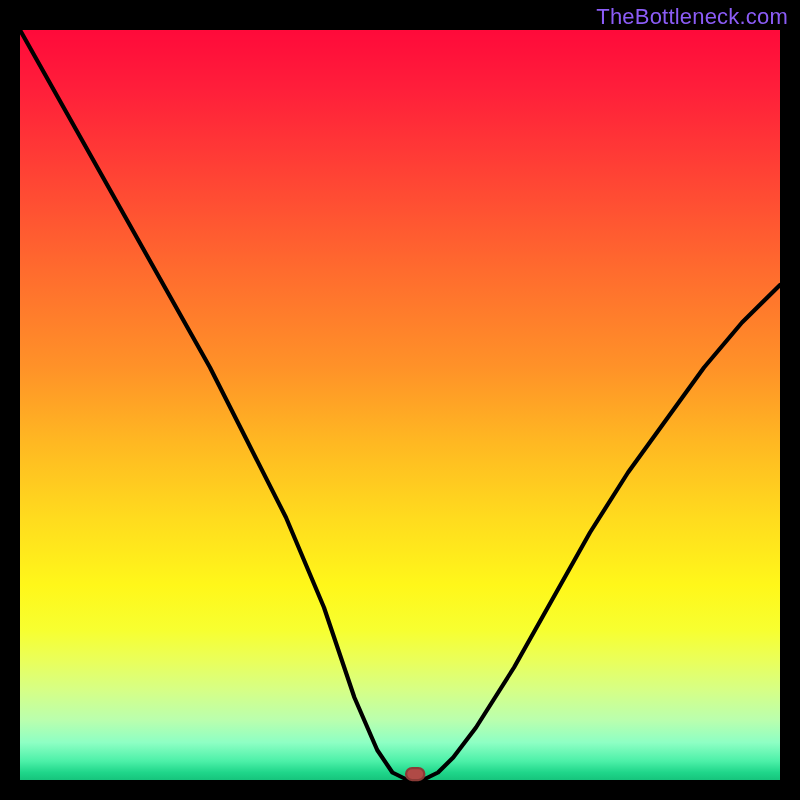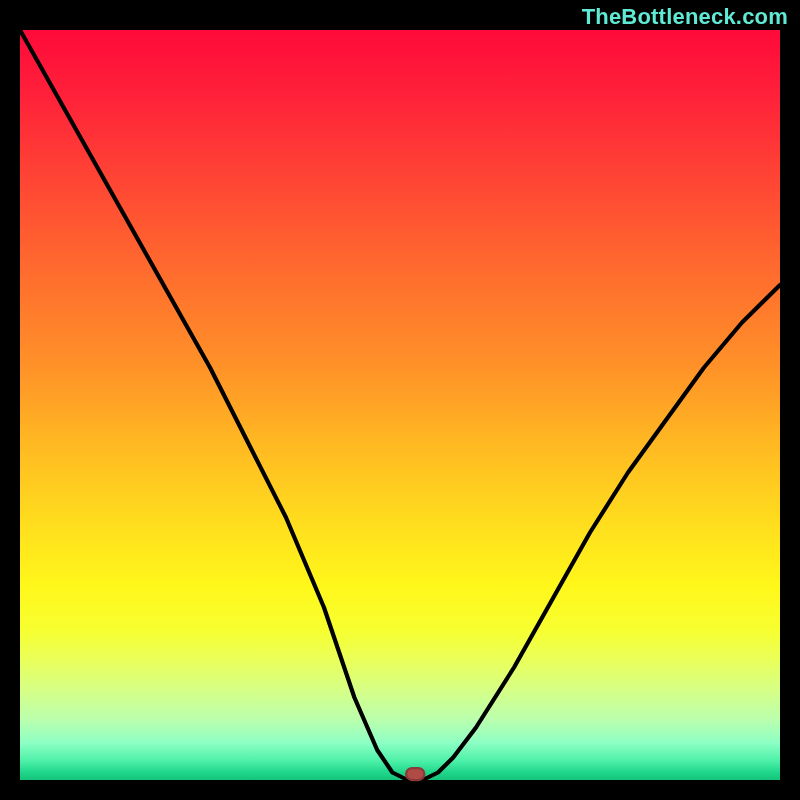--- a/index.html
+++ b/index.html
@@ -14,23 +14,23 @@
   .frame {
     position: relative;
     width: 800px;
     height: 800px;
     background: #000;
   }
   .watermark {
     position: absolute;
     top: 4px;
     right: 12px;
-    color: #5eead4;
+    color: #8b5cf6;
     font-size: 22px;
-    font-weight: 700;
+    font-weight: 400;
     letter-spacing: 0.2px;
     user-select: none;
   }
   .plot {
     position: absolute;
     left: 20px;
     top: 30px;
     width: 760px;
     height: 750px;
   }

